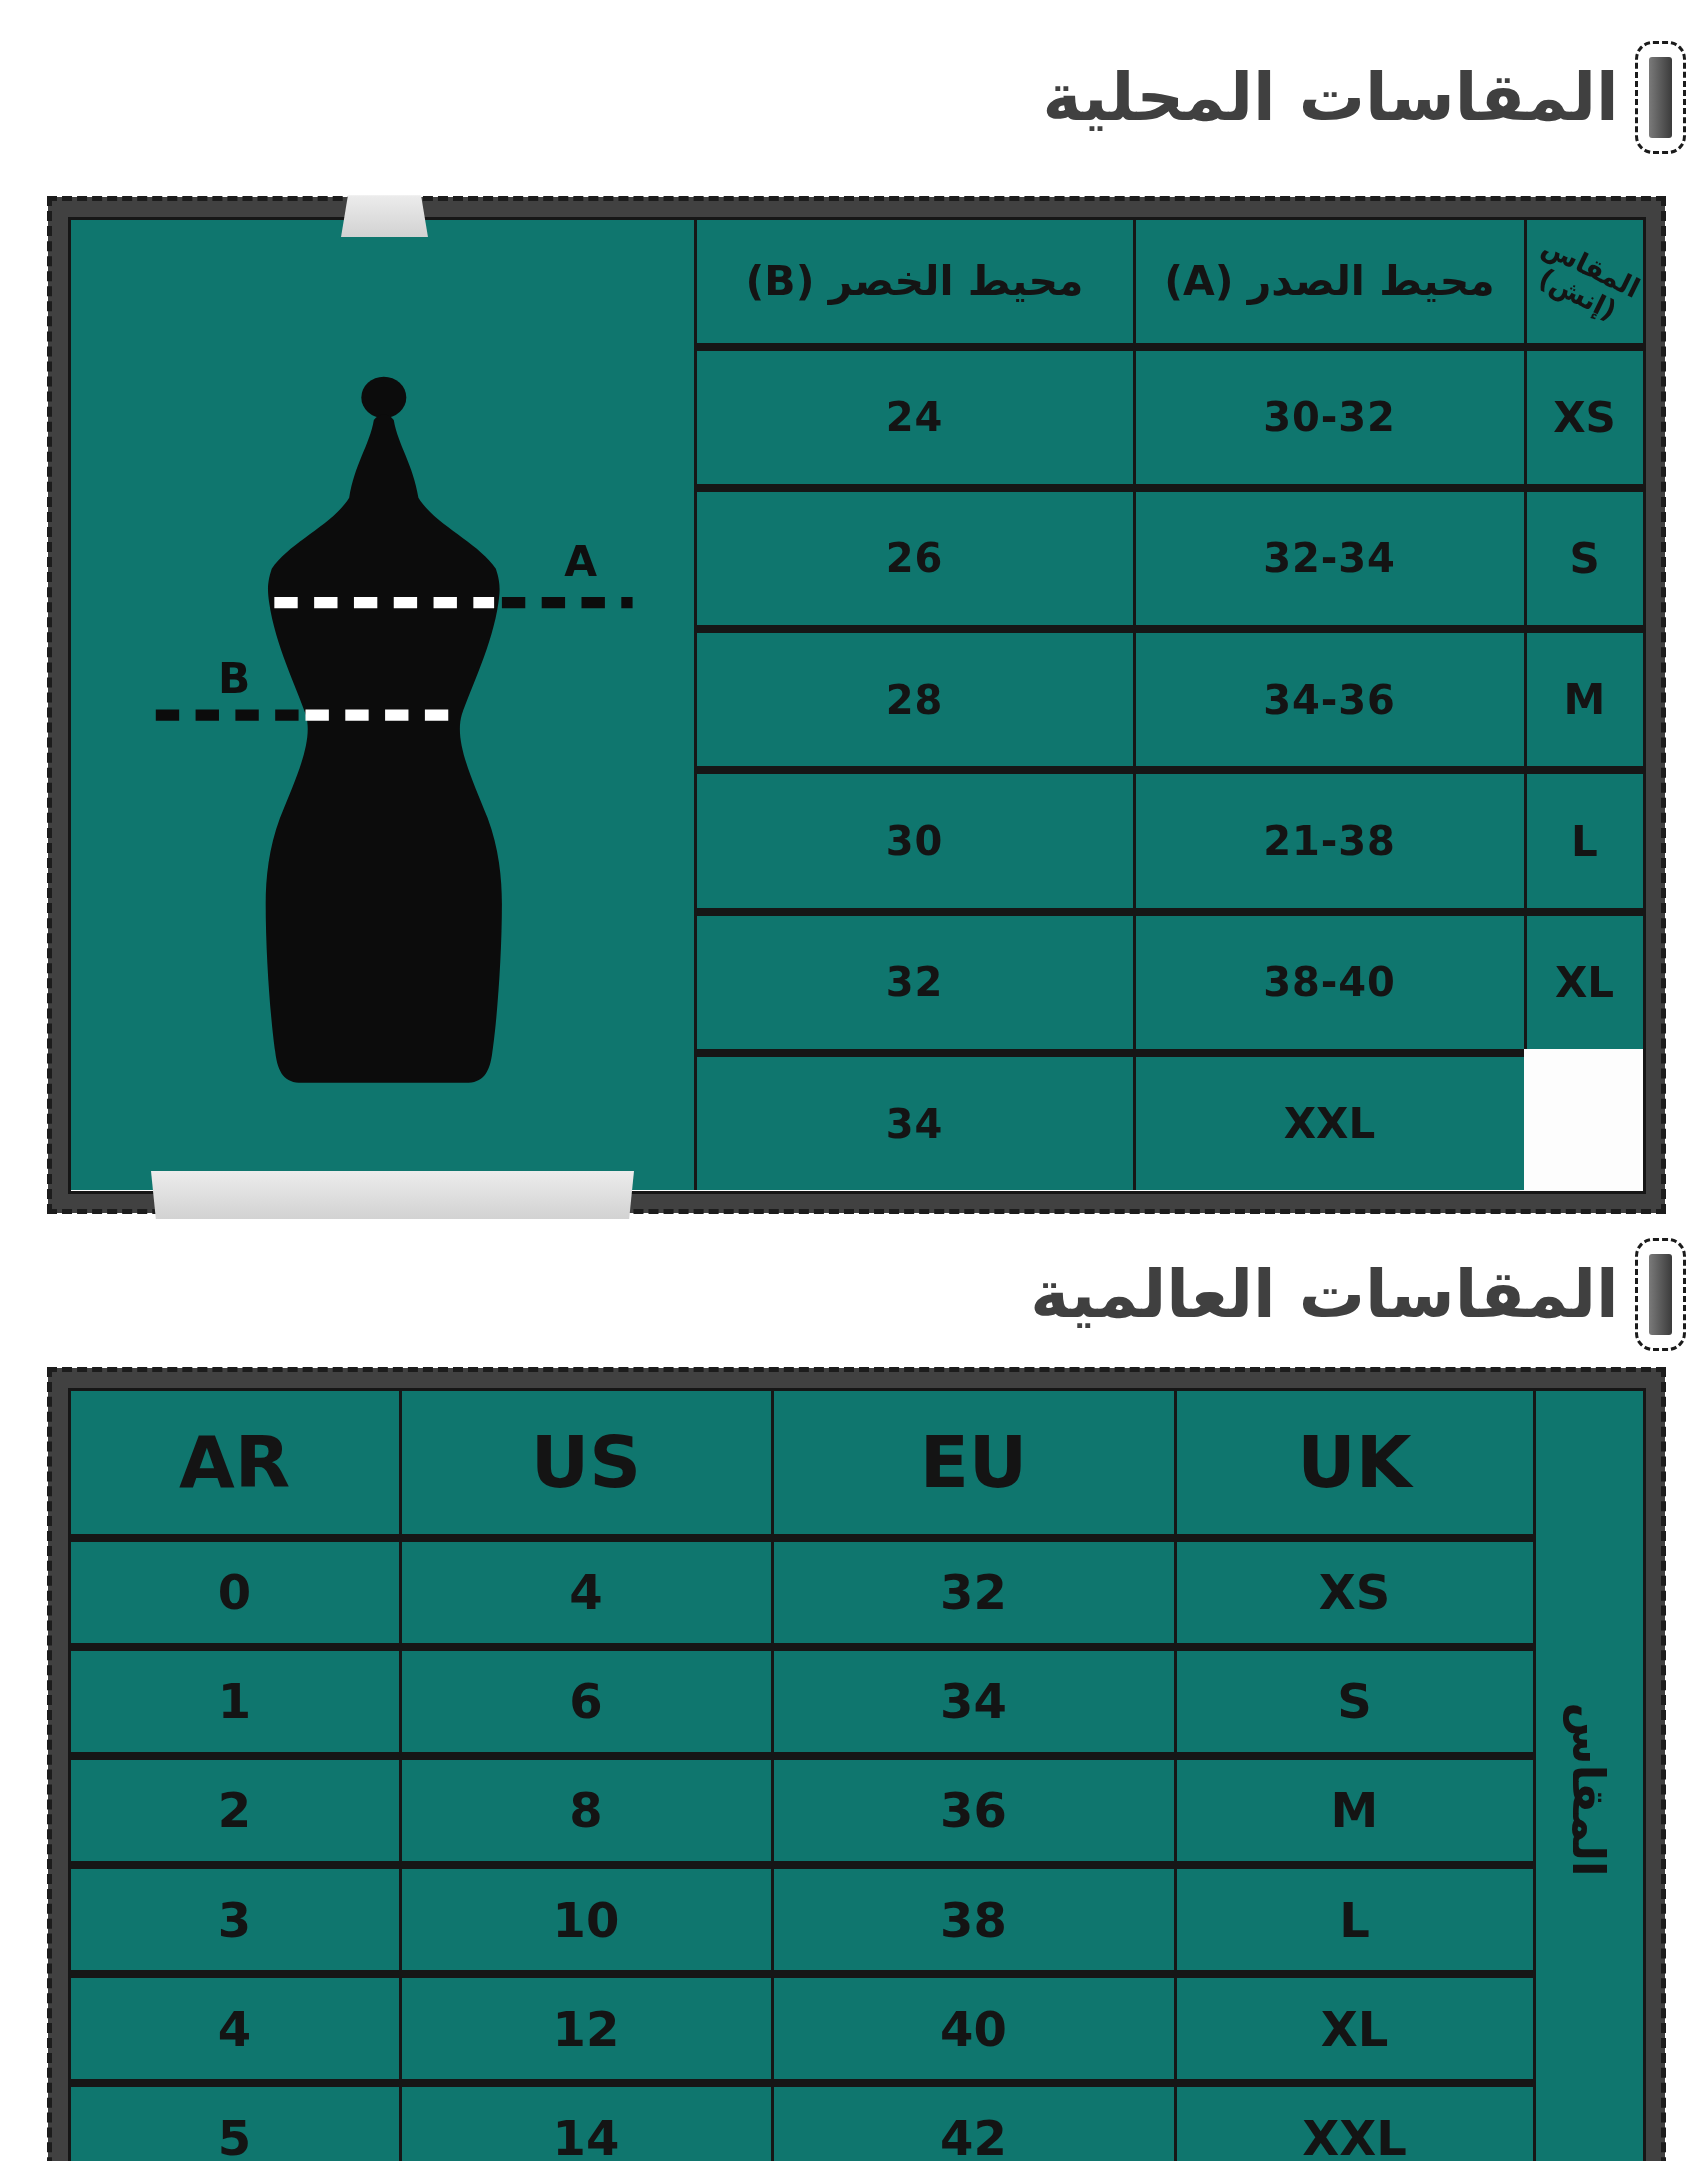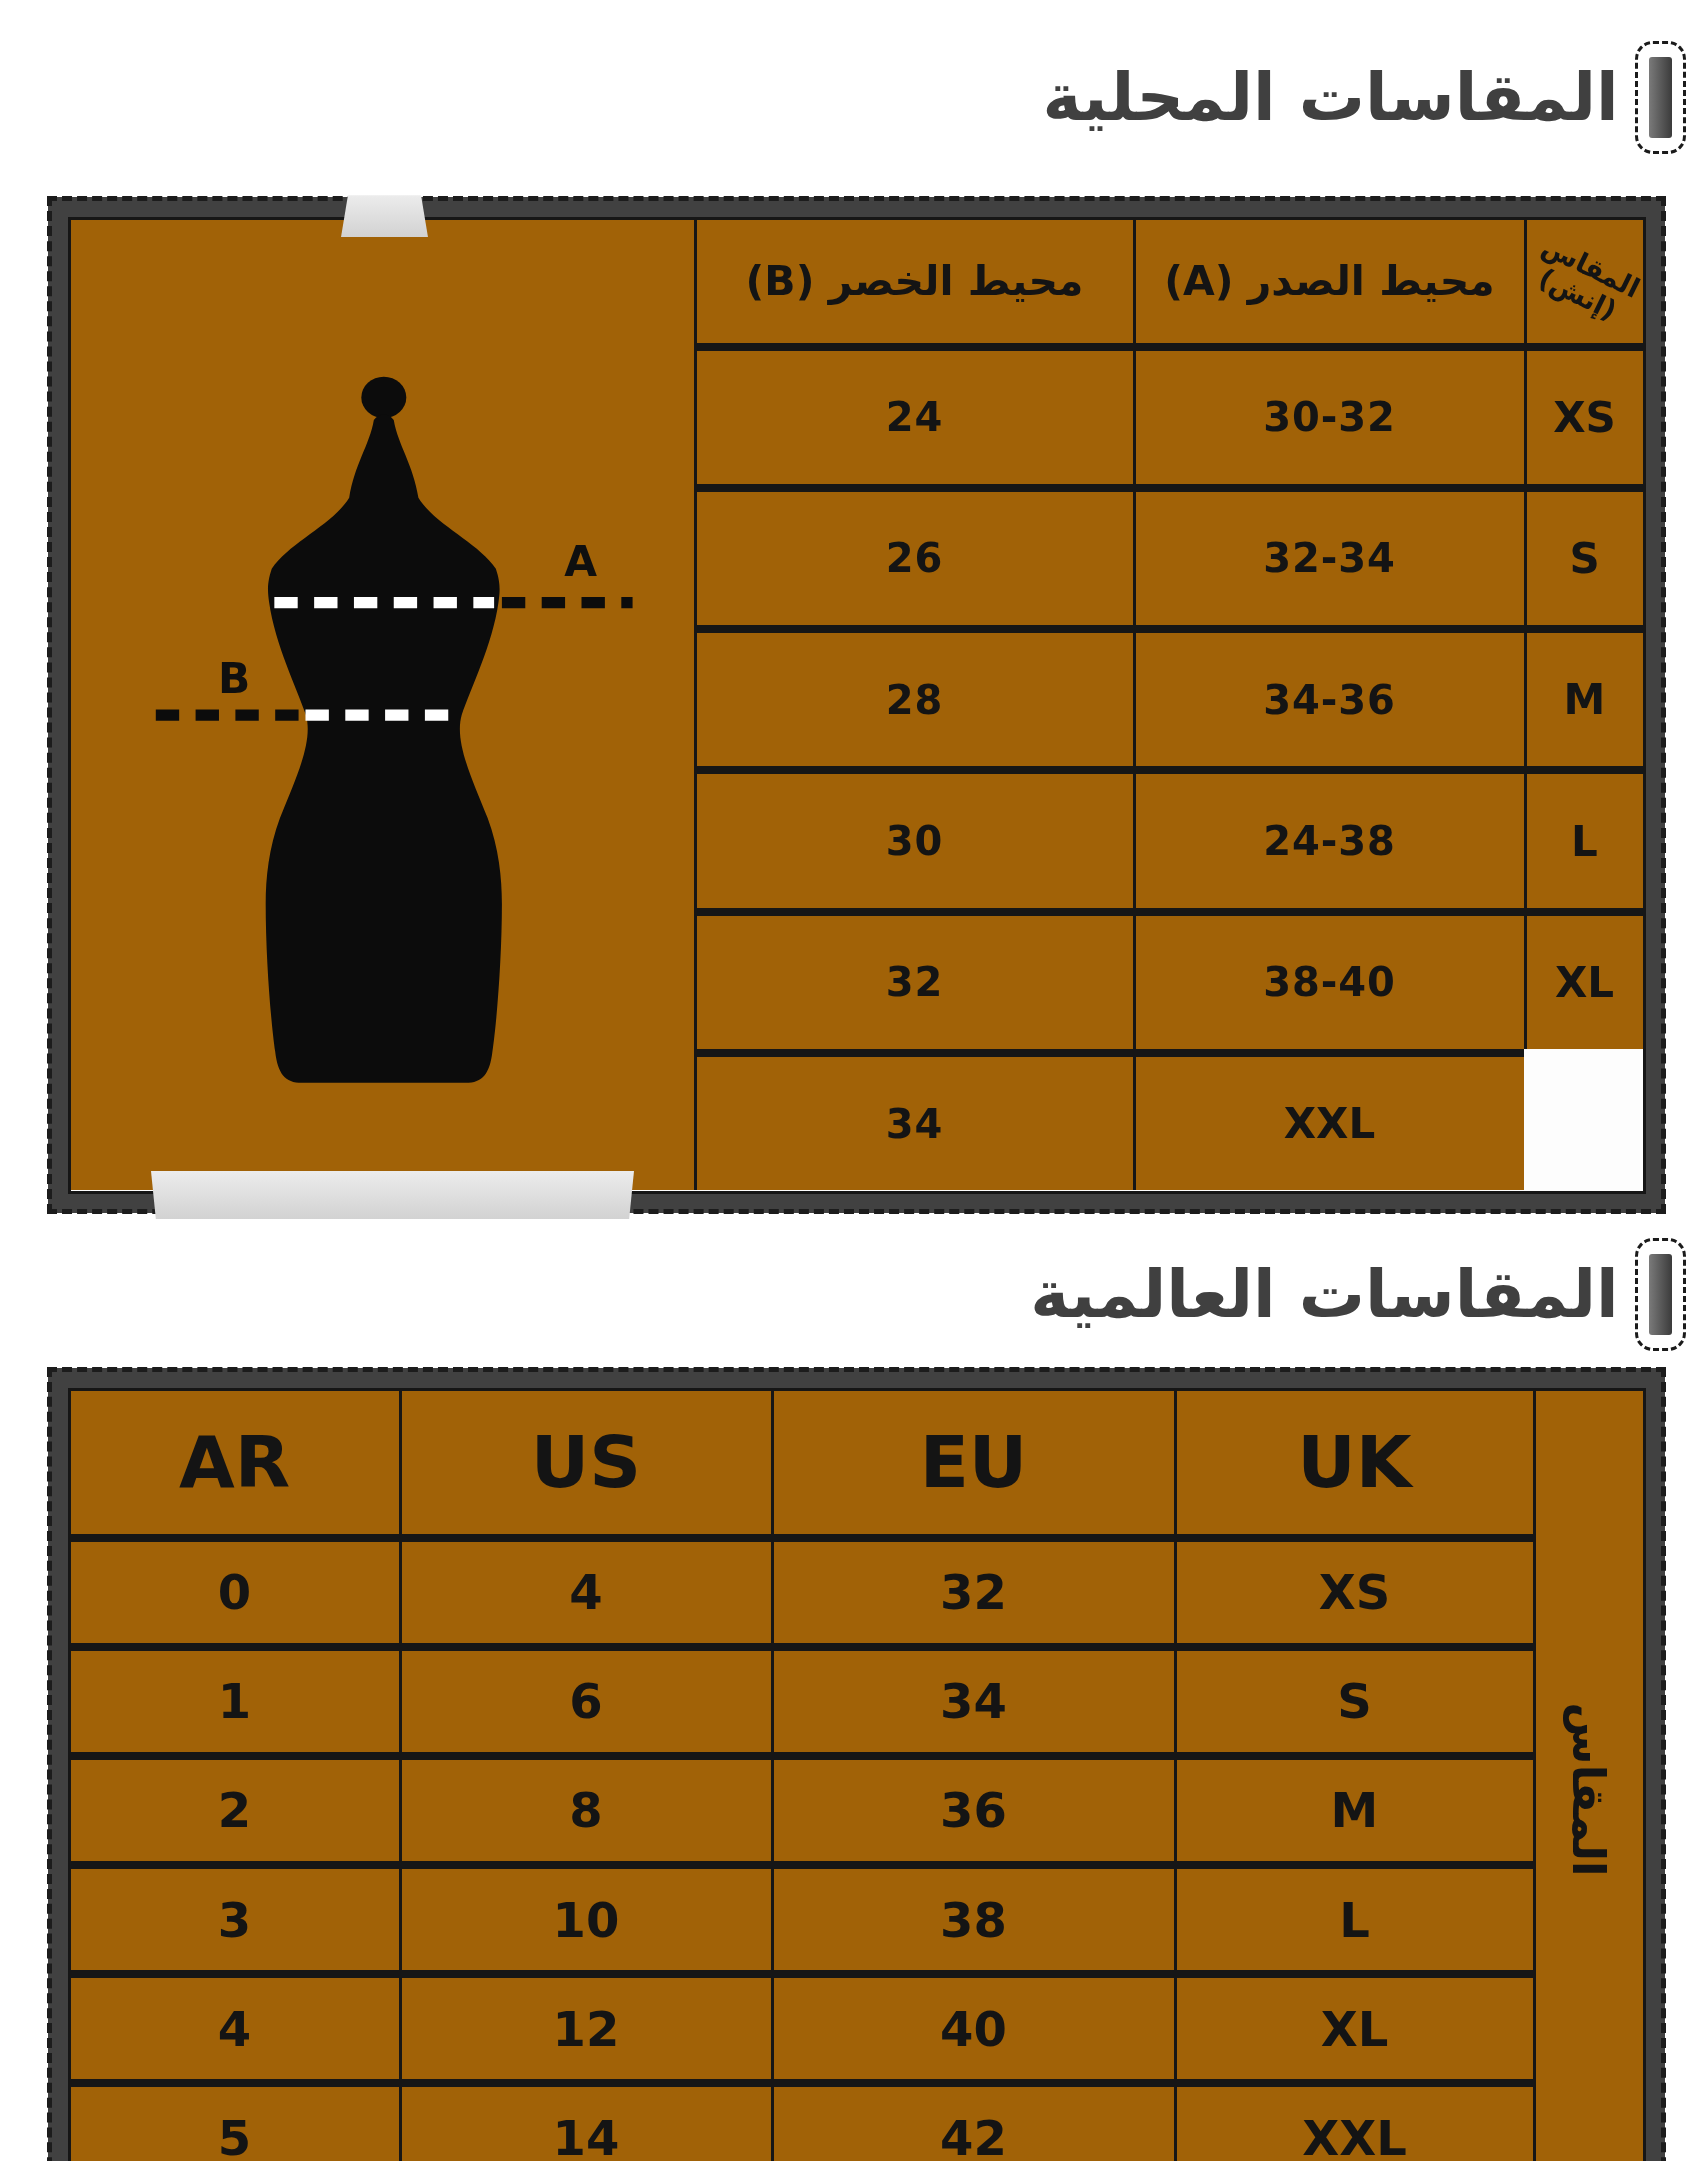--- a/index.html
+++ b/index.html
@@ -27,21 +27,21 @@
     outline:5.6px dashed #1c1c1c;outline-offset:-4.8px;
   }
   #frame1{top:197px;height:1016px;}
   #frame2{top:1368px;height:843px;}
   .inner{
     width:100%;height:100%;background:#fdfdfd;border:3.9px solid #161616;
     box-sizing:border-box;display:grid;
   }
   #grid1{grid-template-columns:623px 439px 391px auto;grid-template-rows:123px repeat(6,1fr);}
   #grid2{grid-template-columns:328px 372px 403px 359px auto;grid-template-rows:143px repeat(6,1fr);}
-  .cell{display:flex;align-items:center;justify-content:center;min-width:0;min-height:0;background:#a16207;}
+  .cell{display:flex;align-items:center;justify-content:center;min-width:0;min-height:0;background:#0f766e;}
   .vl{border-left:3.9px solid #161616;}
   .hl{border-top:8.6px solid #161616;}
   .th{font-size:41px;font-weight:bold;direction:rtl;text-align:center;}
   .num{font-size:40px;font-weight:bold;letter-spacing:0.9px;}
   .sz{font-size:42px;font-weight:bold;}
   .th2{font-size:72px;font-weight:bold;}
   .d2{font-size:48px;font-weight:bold;}
   .fig{grid-column:1;grid-row:1/8;}
   .fig svg{display:block;width:100%;height:100%;}
   .side{grid-column:5;grid-row:1/8;}
@@ -118,21 +118,21 @@
 
       <div class="cell num vl hl">26</div>
       <div class="cell num vl hl">32-34</div>
       <div class="cell sz vl hl">S</div>
 
       <div class="cell num vl hl">28</div>
       <div class="cell num vl hl">34-36</div>
       <div class="cell sz vl hl">M</div>
 
       <div class="cell num vl hl">30</div>
-      <div class="cell num vl hl">24-38</div>
+      <div class="cell num vl hl">21-38</div>
       <div class="cell sz vl hl">L</div>
 
       <div class="cell num vl hl">32</div>
       <div class="cell num vl hl">38-40</div>
       <div class="cell sz vl hl">XL</div>
 
       <div class="cell num vl hl">34</div>
       <div class="cell sz vl hl">XXL</div>
     </div>
   </div>

